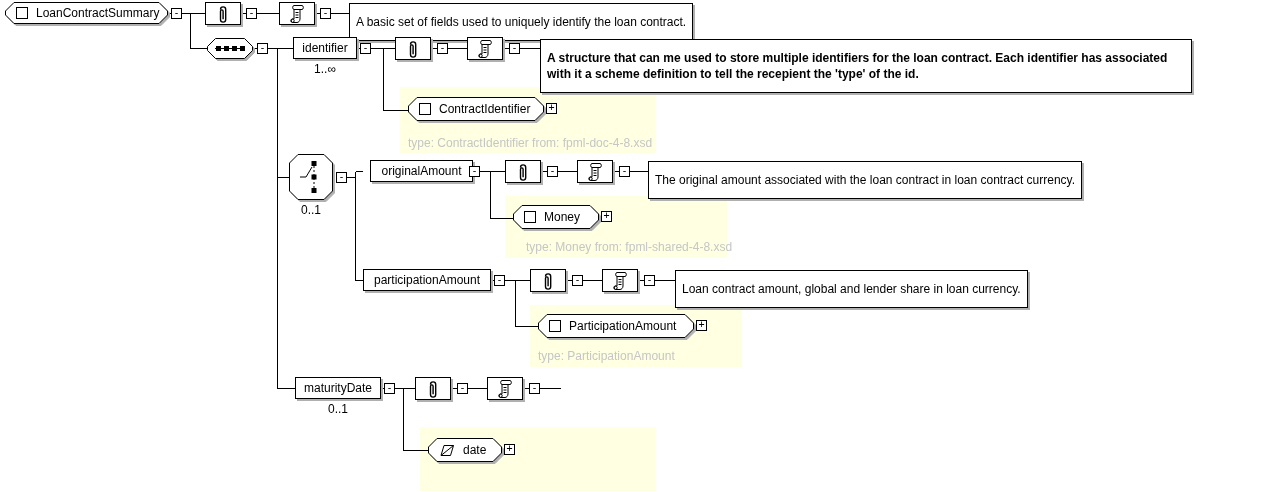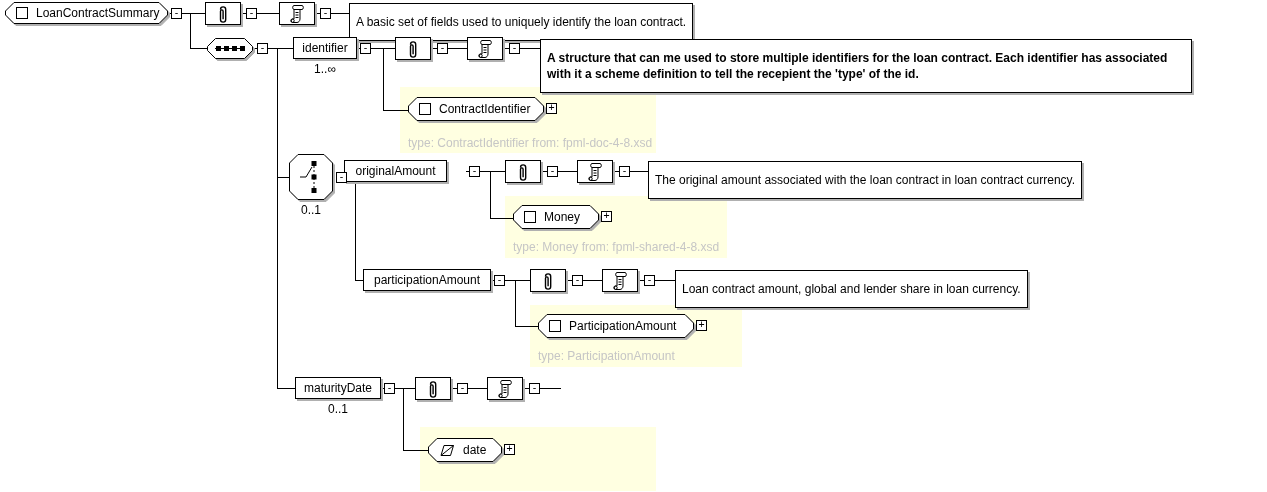--- a/index.html
+++ b/index.html
@@ -161,21 +161,21 @@
         <rect x="13.5" y="16.5" width="5" height="5" fill="#000"></rect>
         <rect x="13.5" y="30" width="5" height="5" fill="#000"></rect>
       </svg>
     </div>
   </div>
   <div class="exp" style="left:336px;top:172px;">
       <span>-</span>
     </div>
   <div class="card" style="left:289px;top:203px;width:44px;">0..1</div>
 
-  <div class="rbox" style="left:344px;top:160px;width:103px;height:22px;">
+  <div class="rbox" style="left:370px;top:160px;width:103px;height:22px;">
     <span>originalAmount</span>
   </div>
   <div class="exp" style="left:469px;top:166px;">
       <span>-</span>
     </div>
 
   <div class="ibox" style="left:505px;top:160px;">
     <svg class="glyph" width="14" height="22" viewBox="0 0 14 22">
       <path d="M4.5 6.5 a2.6 2.6 0 0 1 5.2 0 v10 a2.6 2.6 0 0 1 -5.2 0 V8.2 a1.3 1.3 0 0 1 2.6 0 v8" fill="none" stroke="#000" stroke-width="1.4"></path>
     </svg>
@@ -203,21 +203,21 @@
         <polygon points="9,0.5 77,0.5 85.5,9 85.5,15 77,23.5 9,23.5 0.5,15 0.5,9"></polygon>
       </svg>
     <div class="oct-in">
       <span class="sq"></span>
       <span class="lbl">Money</span>
     </div>
   </div>
   <div class="exp" style="left:601px;top:211px;">
       <span>+</span>
     </div>
-  <div class="tnote" style="left:513px;top:240px;">type: Money from: fpml-shared-4-8.xsd</div>
+  <div class="tnote" style="left:526px;top:240px;">type: Money from: fpml-shared-4-8.xsd</div>
 
   <div class="rbox" style="left:363px;top:269px;width:128px;height:22px;">
     <span>participationAmount</span>
   </div>
   <div class="exp" style="left:494px;top:275px;">
       <span>-</span>
     </div>
 
   <div class="ibox" style="left:530px;top:269px;">
     <svg class="glyph" width="14" height="22" viewBox="0 0 14 22">

